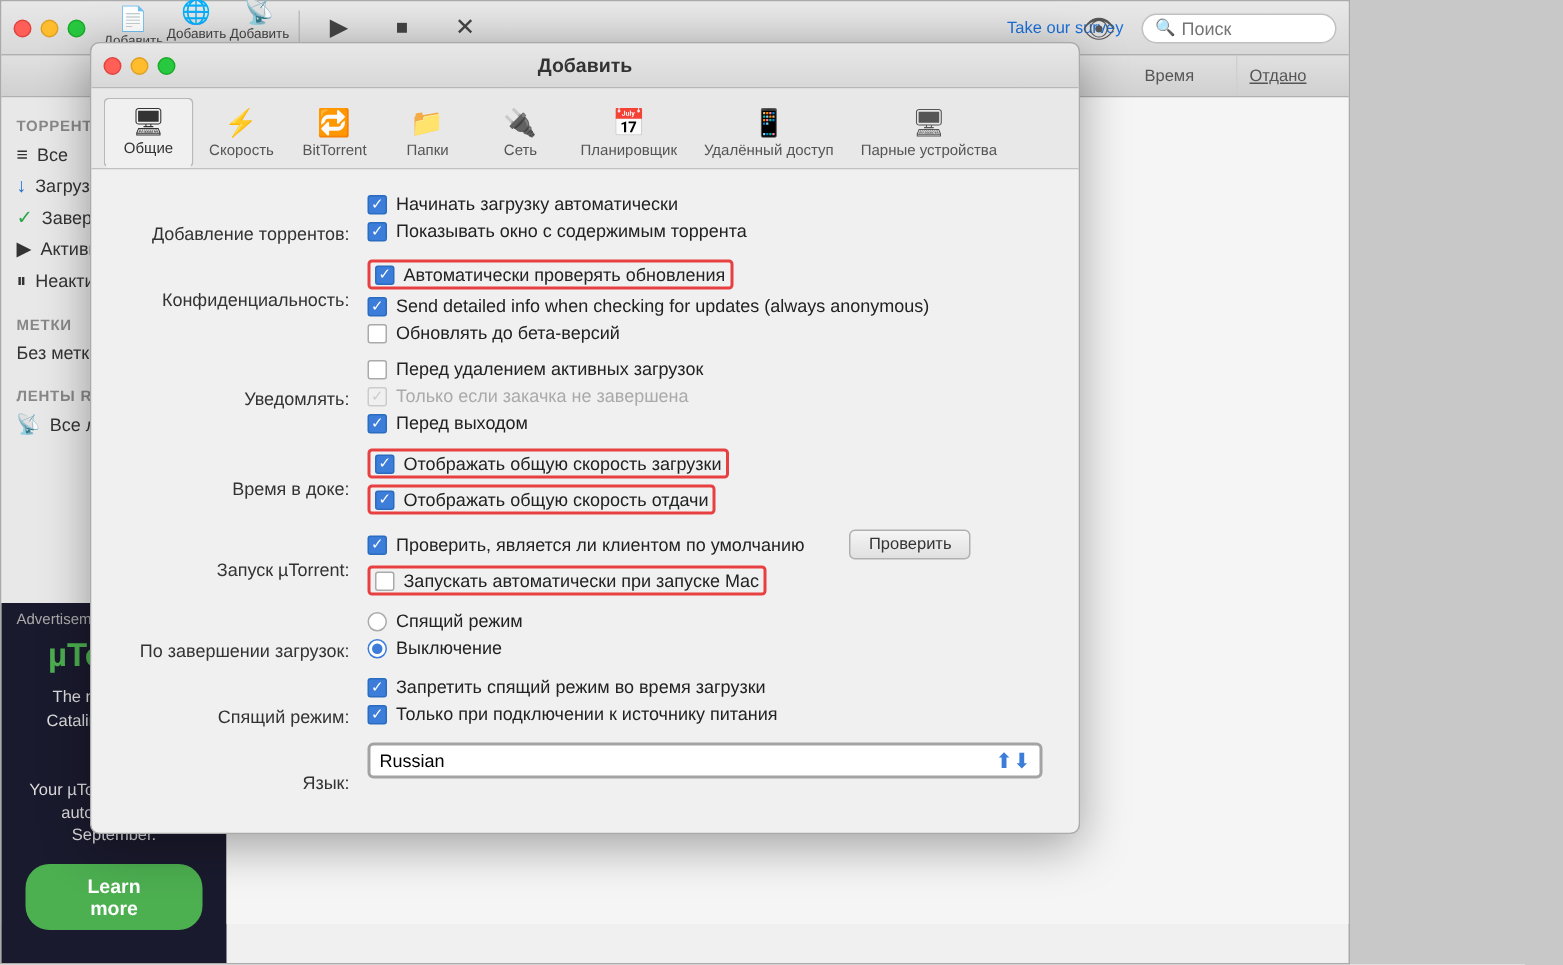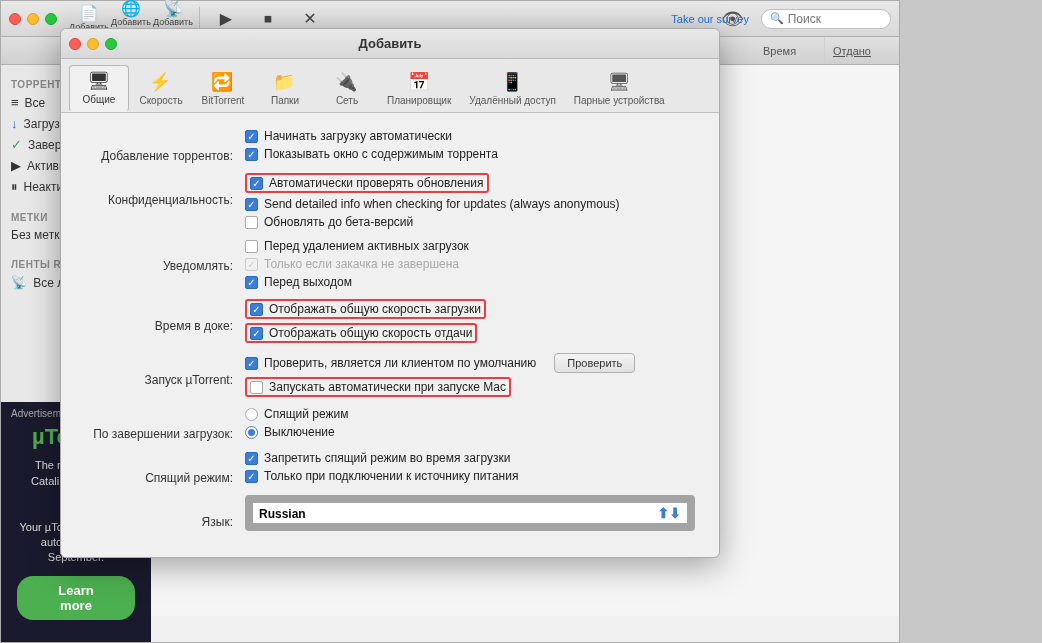--- a/index.html
+++ b/index.html
@@ -365,34 +365,33 @@
     }
 
     .verify-btn {
       background: linear-gradient(to bottom, #f5f5f5, #e0e0e0);
       border: 1px solid #b0b0b0;
       border-radius: 4px;
       padding: 3px 12px;
       font-size: 11px;
       color: #333;
       cursor: pointer;
-      margin-left: 12px;
+      margin-left: 24px;
     }
 
     .select-field {
       display: flex;
-      align-items: flex-end;
+      align-items: center;
       background: white;
-      border: 8px solid #a3a3a3;
+      border: 2px solid #a3a3a3;
       border-radius: 4px;
       padding: 2px 6px;
       font-size: 12px;
       min-width: 140px;
       justify-content: space-between;
-      font-weight: bold;
     }
     .select-arrow { color: #3b7dd8; font-size: 14px; }
   </style>
 </head>
 <body>
 
 <div class="app-window">
 
   <div class="title-bar">
     <div class="traffic-lights">

